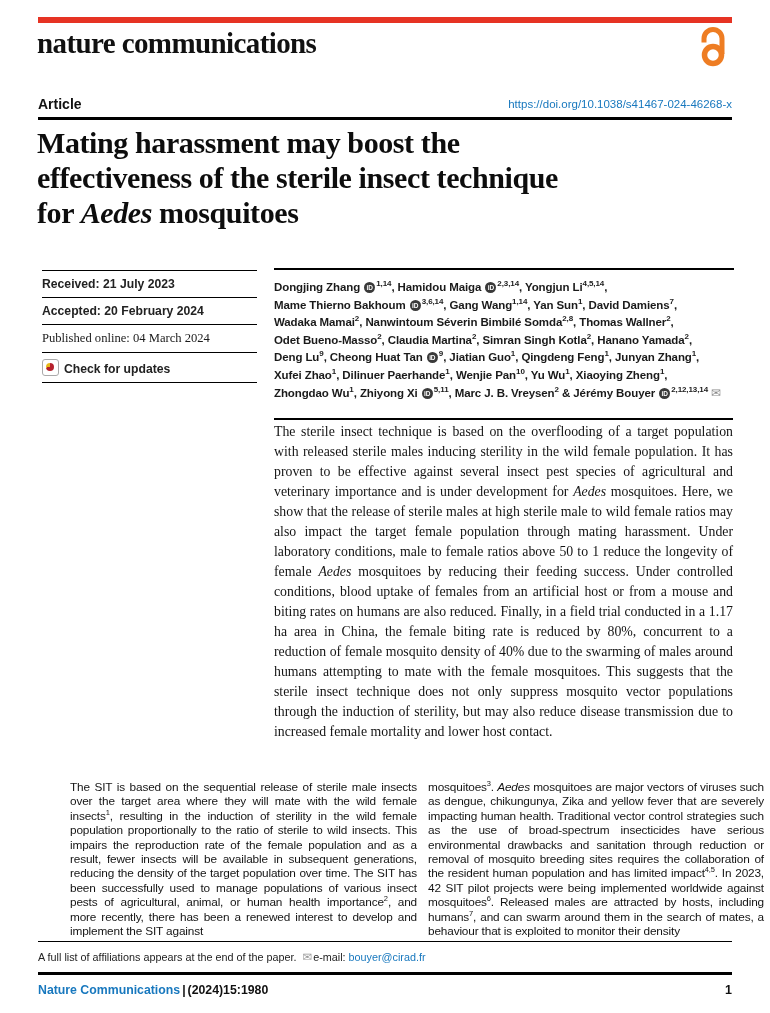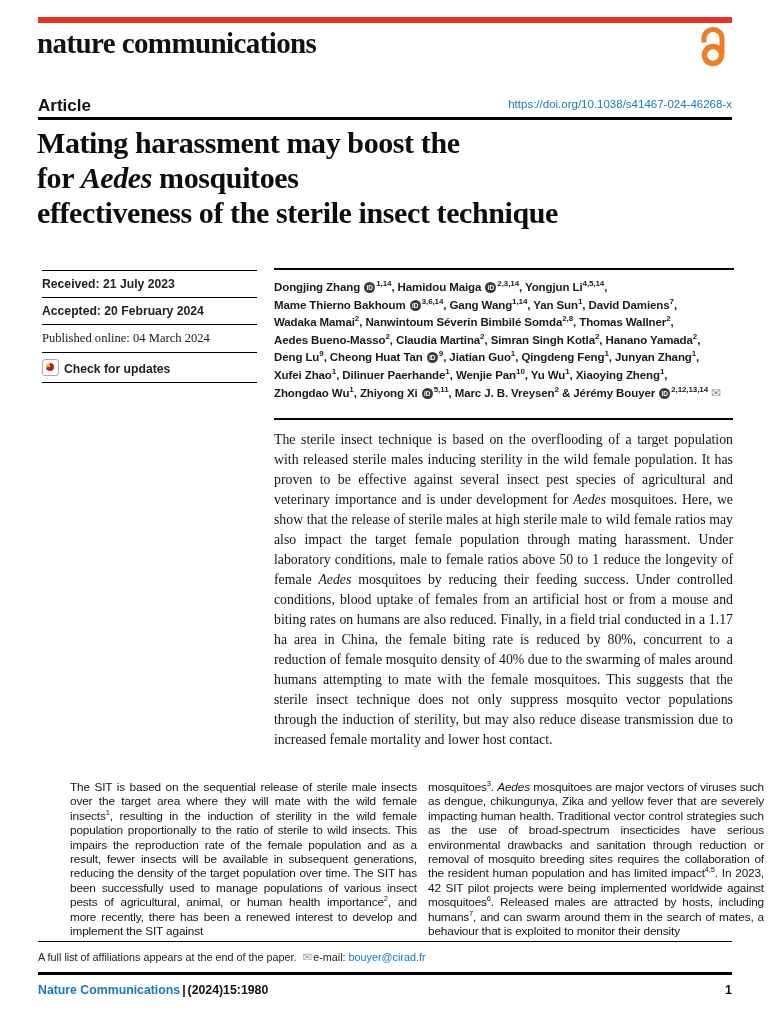--- a/index.html
+++ b/index.html
@@ -2,21 +2,21 @@
 <html><head>
 <meta charset="utf-8">
 <style>
   html,body{margin:0;padding:0;background:#e9e9e9;}
   .page{position:relative;width:770px;height:1013px;background:#ffffff;margin:0 auto;
         font-family:"Liberation Sans",sans-serif;color:#1c1c1c;overflow:hidden;}
   .redbar{position:absolute;left:38px;top:17px;width:694px;height:6px;background:#e63323;}
   .wordmark{position:absolute;left:37px;top:27px;font-family:"Liberation Serif",serif;
             font-weight:700;font-size:29px;letter-spacing:-0.6px;color:#111;}
   .oa-icon{position:absolute;right:41px;top:27px;width:32px;height:40px;}
-  .article-label{position:absolute;left:38px;top:96px;font-size:17px;font-weight:700;color:#111;}
+  .article-label{position:absolute;left:38px;top:96px;font-size:14px;font-weight:700;color:#111;}
   .doi-link{position:absolute;right:38px;top:98px;font-size:11.5px;color:#1878be;text-decoration:none;font-weight:500;}
   .rule-article{position:absolute;left:38px;top:117px;width:694px;height:3px;background:#000;}
   .title{position:absolute;left:37px;top:125px;width:700px;font-family:"Liberation Serif",serif;
          font-weight:700;font-size:30px;line-height:35px;letter-spacing:-0.4px;color:#0d0d0d;}
   .title em{font-style:italic;}
 
   .sidebar{position:absolute;left:42px;top:270px;width:215px;}
   .side-row{border-top:1.6px solid #000;padding:6px 0 6px;font-size:12.2px;font-weight:700;color:#222;}
   .side-row.serif{font-family:"Liberation Serif",serif;font-weight:400;font-size:12.6px;color:#1a1a1a;}
   .side-row.last{border-bottom:1.6px solid #000;}
@@ -29,21 +29,21 @@
            padding-top:9px;font-weight:700;font-size:11.5px;line-height:17.6px;
            letter-spacing:-0.1px;color:#1a1a1a;}
   .author-line{white-space:nowrap;}
   .authors sup{font-size:8px;line-height:0;}
   .orcid-icon{display:inline-block;width:11px;height:11px;border-radius:50%;background:#3a3a3a;
               color:#fff;font-size:6.5px;line-height:11px;text-align:center;font-weight:700;
               vertical-align:1px;margin:0 1px;}
   .mail-icon{color:#8a8a8a;font-size:12px;font-weight:400;margin-left:3px;}
 
   .abstract{position:absolute;left:274px;top:418px;width:459px;border-top:2px solid #000;
-            padding-top:10px;font-family:"Liberation Serif",serif;font-size:13.8px;
+            padding-top:2px;font-family:"Liberation Serif",serif;font-size:13.8px;
             line-height:20px;text-align:justify;color:#141414;}
   .abstract em{font-style:italic;}
 
   .bodycol{position:absolute;top:780px;font-family:Liberation Sans, sans-serif;font-size:11.8px;
            line-height:14.4px;letter-spacing:-0.15px;text-align:justify;color:#141414;margin-left:32px;}
   .bodycol sup{font-size:7.5px;line-height:0;}
   .bodycol em{font-style:italic;}
   .col1{left:38px;width:347px;}
   .col2{left:396px;width:336px;}
 
@@ -69,38 +69,38 @@
     <path d="M25 27 L25 11.5 A 9 9 0 0 0 7 11.5 L7 15.5" fill="none" stroke="#ee7d23" stroke-width="5" stroke-linecap="butt"></path>
     <circle cx="16" cy="28" r="8.5" fill="none" stroke="#ee7d23" stroke-width="5.5"></circle>
   </svg>
 
   <div class="article-label">Article</div>
   <a class="doi-link" href="#">https://doi.org/10.1038/s41467-024-46268-x</a>
   <div class="rule-article"></div>
 
   <h1 class="title" style="margin:0;">
     <div><span>Mating harassment may boost the</span></div>
+    <div><span>effectiveness of the sterile insect technique</span></div>
     <div><span>for </span><em>Aedes</em><span> mosquitoes</span></div>
-    <div><span>effectiveness of the sterile insect technique</span></div>
   </h1>
 
   <div class="sidebar">
     <div class="side-row">Received: 21 July 2023</div>
     <div class="side-row">Accepted: 20 February 2024</div>
     <div class="side-row serif">Published online: 04 March 2024</div>
     <div class="side-row last">
       <span class="crossmark"></span><span>Check for updates</span>
     </div>
   </div>
 
   <div class="authors">
     <div class="author-line"><span>Dongjing Zhang </span><span class="orcid-icon">iD</span><sup>1,14</sup><span>, Hamidou Maiga </span><span class="orcid-icon">iD</span><sup>2,3,14</sup><span>, Yongjun Li</span><sup>4,5,14</sup><span>,</span></div>
     <div class="author-line"><span>Mame Thierno Bakhoum </span><span class="orcid-icon">iD</span><sup>3,6,14</sup><span>, Gang Wang</span><sup>1,14</sup><span>, Yan Sun</span><sup>1</sup><span>, David Damiens</span><sup>7</sup><span>,</span></div>
     <div class="author-line"><span>Wadaka Mamai</span><sup>2</sup><span>, Nanwintoum Séverin Bimbilé Somda</span><sup>2,8</sup><span>, Thomas Wallner</span><sup>2</sup><span>,</span></div>
-    <div class="author-line"><span>Aedes Bueno-Masso</span><sup>2</sup><span>, Claudia Martina</span><sup>2</sup><span>, Simran Singh Kotla</span><sup>2</sup><span>, Hanano Yamada</span><sup>2</sup><span>,</span></div>
+    <div class="author-line"><span>Odet Bueno-Masso</span><sup>2</sup><span>, Claudia Martina</span><sup>2</sup><span>, Simran Singh Kotla</span><sup>2</sup><span>, Hanano Yamada</span><sup>2</sup><span>,</span></div>
     <div class="author-line"><span>Deng Lu</span><sup>9</sup><span>, Cheong Huat Tan </span><span class="orcid-icon">iD</span><sup>9</sup><span>, Jiatian Guo</span><sup>1</sup><span>, Qingdeng Feng</span><sup>1</sup><span>, Junyan Zhang</span><sup>1</sup><span>,</span></div>
     <div class="author-line"><span>Xufei Zhao</span><sup>1</sup><span>, Dilinuer Paerhande</span><sup>1</sup><span>, Wenjie Pan</span><sup>10</sup><span>, Yu Wu</span><sup>1</sup><span>, Xiaoying Zheng</span><sup>1</sup><span>,</span></div>
     <div class="author-line"><span>Zhongdao Wu</span><sup>1</sup><span>, Zhiyong Xi </span><span class="orcid-icon">iD</span><sup>5,11</sup><span>, Marc J. B. Vreysen</span><sup>2</sup><span> &amp; Jérémy Bouyer </span><span class="orcid-icon">iD</span><sup>2,12,13,14</sup><span class="mail-icon">✉</span></div>
   </div>
 
   <div class="abstract"><span>The sterile insect technique is based on the overflooding of a target population with released sterile males inducing sterility in the wild female population. It has proven to be effective against several insect pest species of agricultural and veterinary importance and is under development for </span><em>Aedes</em><span> mosquitoes. Here, we show that the release of sterile males at high sterile male to wild female ratios may also impact the target female population through mating harassment. Under laboratory conditions, male to female ratios above 50 to 1 reduce the longevity of female </span><em>Aedes</em><span> mosquitoes by reducing their feeding success. Under controlled conditions, blood uptake of females from an artificial host or from a mouse and biting rates on humans are also reduced. Finally, in a field trial conducted in a 1.17 ha area in China, the female biting rate is reduced by 80%, concurrent to a reduction of female mosquito density of 40% due to the swarming of males around humans attempting to mate with the female mosquitoes. This suggests that the sterile insect technique does not only suppress mosquito vector populations through the induction of sterility, but may also reduce disease transmission due to increased female mortality and lower host contact.</span></div>
 
   <div class="bodycol col1"><span>The SIT is based on the sequential release of sterile male insects over the target area where they will mate with the wild female insects</span><sup>1</sup><span>, resulting in the induction of sterility in the wild female population proportionally to the ratio of sterile to wild insects. This impairs the reproduction rate of the female population and as a result, fewer insects will be available in subsequent generations, reducing the density of the target population over time. The SIT has been successfully used to manage populations of various insect pests of agricultural, animal, or human health importance</span><sup>2</sup><span>, and more recently, there has been a renewed interest to develop and implement the SIT against</span></div>
   <div class="bodycol col2"><span>mosquitoes</span><sup>3</sup><span>. </span><em>Aedes</em><span> mosquitoes are major vectors of viruses such as dengue, chikungunya, Zika and yellow fever that are severely impacting human health. Traditional vector control strategies such as the use of broad-spectrum insecticides have serious environmental drawbacks and sanitation through reduction or removal of mosquito breeding sites requires the collaboration of the resident human population and has limited impact</span><sup>4,5</sup><span>. In 2023, 42 SIT pilot projects were being implemented worldwide against mosquitoes</span><sup>6</sup><span>. Released males are attracted by hosts, including humans</span><sup>7</sup><span>, and can swarm around them in the search of mates, a behaviour that is exploited to monitor their density</span></div>
 

